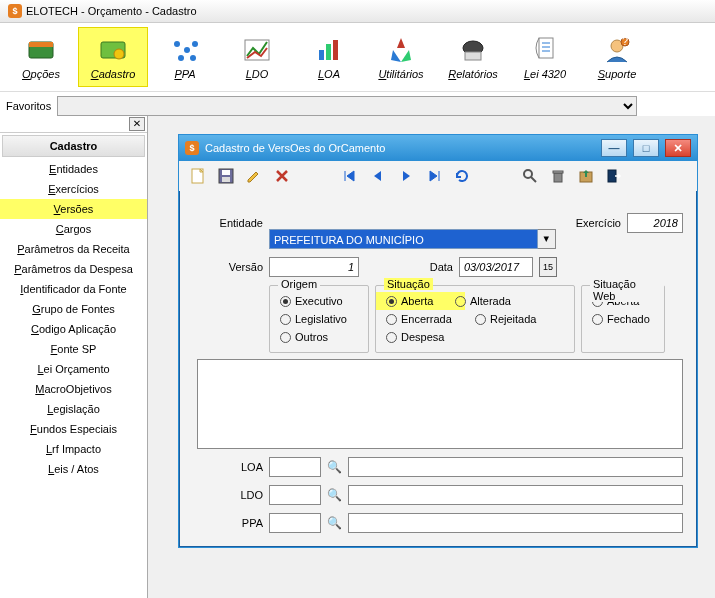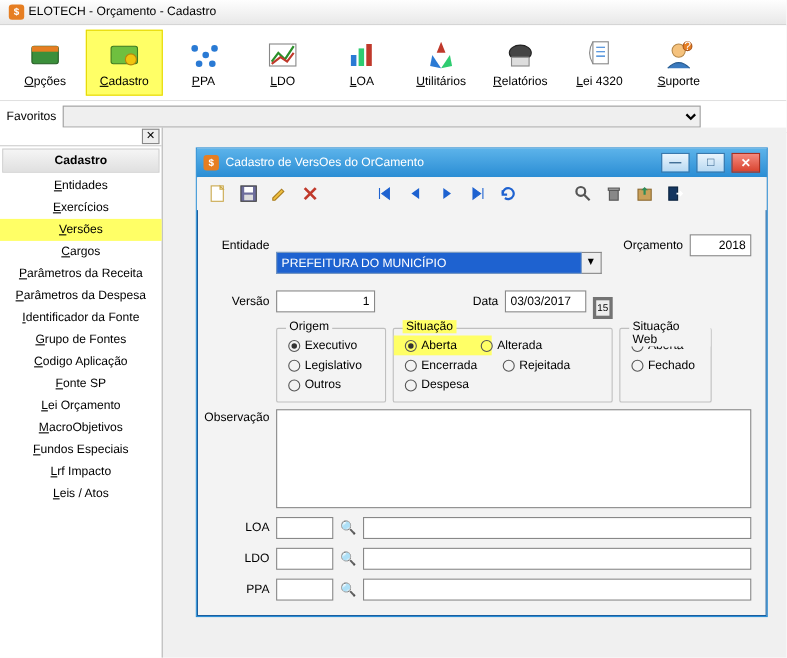--- a/index.html
+++ b/index.html
@@ -5,21 +5,21 @@
 * { box-sizing: border-box; margin: 0; padding: 0; font-family: Tahoma, Arial, sans-serif; font-size: 11px; }
 body { background: #fff; width: 715px; height: 598px; overflow: hidden; position: relative; }
 
 .title-bar { background: linear-gradient(to bottom, #fefefe, #e8e8e8); border-bottom: 1px solid #ccc; padding: 4px 8px; display: flex; align-items: center; gap: 4px; }
 .app-icon { width: 14px; height: 14px; background: #e67e22; border-radius: 3px; display: inline-flex; align-items: center; justify-content: center; color: #fff; font-weight: bold; font-size: 9px; }
 
 .toolbar { background: #fff; padding: 4px 6px; display: flex; gap: 2px; border-bottom: 1px solid #ddd; }
 .tool-btn { display: flex; flex-direction: column; align-items: center; justify-content: center; width: 70px; height: 60px; cursor: pointer; border: 1px solid transparent; }
 .tool-btn.active { background: #ffff66; border: 1px solid #e5d700; }
 .tool-btn .ticon { width: 32px; height: 32px; display: flex; align-items: center; justify-content: center; }
-.tool-btn .tlabel { margin-top: 2px; }
+.tool-btn .tlabel { margin-top: 2px; font-style: italic; }
 .tool-btn .tlabel .u { text-decoration: underline; }
 
 .fav-bar { padding: 4px 6px; display: flex; align-items: center; gap: 6px; border-bottom: 1px solid #ccc; background: #fff; }
 .fav-bar select { flex: 1; height: 20px; border: 1px solid #a0a0a0; max-width: 580px; }
 
 .main { display: flex; position: absolute; top: 116px; bottom: 0; left: 0; right: 0; }
 
 .side { width: 148px; border-right: 1px solid #aaa; background: #fff; }
 .side-close { display: flex; justify-content: flex-end; padding: 1px 2px; border-bottom: 1px solid #ccc; }
 .side-close .xbtn { border: 1px solid #888; width: 16px; height: 14px; text-align: center; line-height: 12px; font-size: 10px; cursor: pointer; background: #eee; }
@@ -32,48 +32,48 @@
 
 .mdi-win { width: 520px; border: 1px solid #2a8dd4; background: #f3f3f3; box-shadow: 0 0 0 1px #1b5e9e inset; }
 .mdi-title { background: linear-gradient(to bottom, #5cb3ea, #2a8dd4); color: #fff; padding: 4px 6px; display: flex; align-items: center; gap: 6px; }
 .mdi-title .spacer { flex: 1; }
 .mdi-title .winbtn { width: 26px; height: 18px; background: linear-gradient(to bottom,#eaf4fc,#b8d9f2); border: 1px solid #3a79ad; color: #2b5b86; display: inline-flex; align-items: center; justify-content: center; cursor: pointer; font-size: 11px; font-weight: bold; }
 .mdi-title .winbtn.close { background: linear-gradient(to bottom,#f48a7e,#d9432f); color: #fff; border-color: #a92f20; }
 
 .mdi-toolbar { background: #f3f3f3; padding: 6px 10px; display: flex; align-items: center; gap: 10px; }
 .ibtn { width: 18px; height: 18px; display: inline-flex; align-items: center; justify-content: center; cursor: pointer; }
 
-.form-area { padding: 6px 14px 14px 0; }
+.form-area { padding: 6px 14px 14px 18px; }
 .row { display: flex; align-items: center; margin-bottom: 8px; gap: 6px; }
 .lbl { width: 66px; text-align: right; }
 .entity-sel { flex: 1; display: flex; margin-top: 32px; }
 .entity-sel .val { flex: 1; background: #1e62d0; color: #fff; border: 1px solid #7a9ac0; padding: 2px 4px; height: 20px; line-height: 16px; }
 .entity-sel .dd { width: 18px; border: 1px solid #888; border-left: none; background: #eee; text-align: center; cursor: pointer; height: 20px; line-height: 16px; }
-.txt { border: 1px solid #888; height: 20px; padding: 0 4px; background: #fff; }
+.txt { border: 1px solid #888; height: 20px; padding: 0 4px; background: #fff; font-style: italic; }
 .txtr { text-align: right; }
 
 .groups { display: flex; gap: 6px; margin: 6px 0 6px 72px; }
 .grp { border: 1px solid #bfbfbf; padding: 6px 10px 6px 10px; position: relative; border-radius: 2px; }
 .grp .glabel { position: absolute; top: -8px; left: 8px; background: #f3f3f3; padding: 0 3px; }
 .grp.hl .glabel { background: #ffff66; }
 .radio-row { display: flex; align-items: center; gap: 4px; padding: 3px 0; cursor: pointer; }
 .radio-dot { width: 11px; height: 11px; border: 1px solid #555; border-radius: 50%; display: inline-flex; align-items: center; justify-content: center; }
 .radio-dot.on::after { content: ''; width: 5px; height: 5px; background: #333; border-radius: 50%; }
 .grp.hl .radio-row.sel { background: #ffff66; margin: 0 -10px 0 -10px; padding: 3px 10px; }
 
 .obs-row { display: flex; gap: 6px; margin-top: 2px; }
 .obs-row textarea { flex: 1; height: 90px; border: 1px solid #888; resize: none; background: #fff; }
 
 .lookup-row { display: flex; align-items: center; gap: 6px; margin-top: 8px; }
 .lookup-row .llbl { width: 66px; text-align: right; }
 .lookup-row .code { width: 52px; }
 .lookup-row .desc { flex: 1; }
 .mag { cursor: pointer; color: #555; font-size: 12px; }
 
-.dateico { border: 3px solid #737373; width: 18px; height: 20px; display: inline-flex; align-items: center; justify-content: center; background: #eee; cursor: pointer; font-size: 9px; margin-top: 13px; }
+.dateico { border: 1px solid #737373; width: 18px; height: 20px; display: inline-flex; align-items: center; justify-content: center; background: #eee; cursor: pointer; font-size: 9px; }
 
 svg { display: block; }
 </style>
 </head>
 <body>
 
 <div class="title-bar">
   <span class="app-icon">$</span>
   <span>ELOTECH - Orçamento -   Cadastro</span>
 </div>
@@ -191,20 +191,21 @@
         <div class="side-item hl"><span class="u">V</span>ersões</div>
         <div class="side-item"><span class="u">C</span>argos</div>
         <div class="side-item"><span class="u">P</span>arâmetros da Receita</div>
         <div class="side-item"><span class="u">P</span>arâmetros da Despesa</div>
         <div class="side-item"><span class="u">I</span>dentificador da Fonte</div>
         <div class="side-item"><span class="u">G</span>rupo de Fontes</div>
         <div class="side-item"><span class="u">C</span>odigo Aplicação</div>
         <div class="side-item"><span class="u">F</span>onte SP</div>
         <div class="side-item"><span class="u">L</span>ei Orçamento</div>
         <div class="side-item"><span class="u">M</span>acroObjetivos</div>
+        <div class="side-item"><span class="u">L</span>egislação</div>
         <div class="side-item"><span class="u">F</span>undos Especiais</div>
         <div class="side-item"><span class="u">L</span>rf Impacto</div>
         <div class="side-item"><span class="u">L</span>eis / Atos</div>
       </div>
   </div>
 
   <div class="workspace">
     <div class="mdi-win">
       <div class="mdi-title">
         <span class="app-icon">$</span>
@@ -294,21 +295,21 @@
       </div>
 
       <div class="form-area">
         <div class="row">
           <span class="lbl">Entidade</span>
           <div class="entity-sel">
             <div class="val">PREFEITURA DO MUNICÍPIO</div>
             <div class="dd">▾</div>
           </div>
           <span style="width:8px"></span>
-          <span>Orçamento</span>
+          <span>Exercício</span>
           <input class="txt txtr" style="width: 56px;" value="2018">
         </div>
 
         <div class="row">
           <span class="lbl">Versão</span>
           <input class="txt txtr" style="width: 90px;" value="1">
           <span style="flex:1"></span>
           <span>Data</span>
           <input class="txt" style="width: 74px;" value="03/03/2017">
           <span class="dateico">15</span>
@@ -367,21 +368,20 @@
                 </div>
                 <div class="radio-row">
                   <span class="radio-dot"></span>
                   <span>Fechado</span>
                 </div>
               </div>
           </div>
         </div>
 
         <div class="obs-row">
-          <span class="lbl" style="padding-top:2px">Observação</span>
           <textarea style=""></textarea>
         </div>
 
         <div class="lookup-row">
           <span class="llbl">LOA</span>
           <input class="txt code" style="">
           <span class="mag">🔍</span>
           <input class="txt desc" style="">
         </div>
         <div class="lookup-row">

